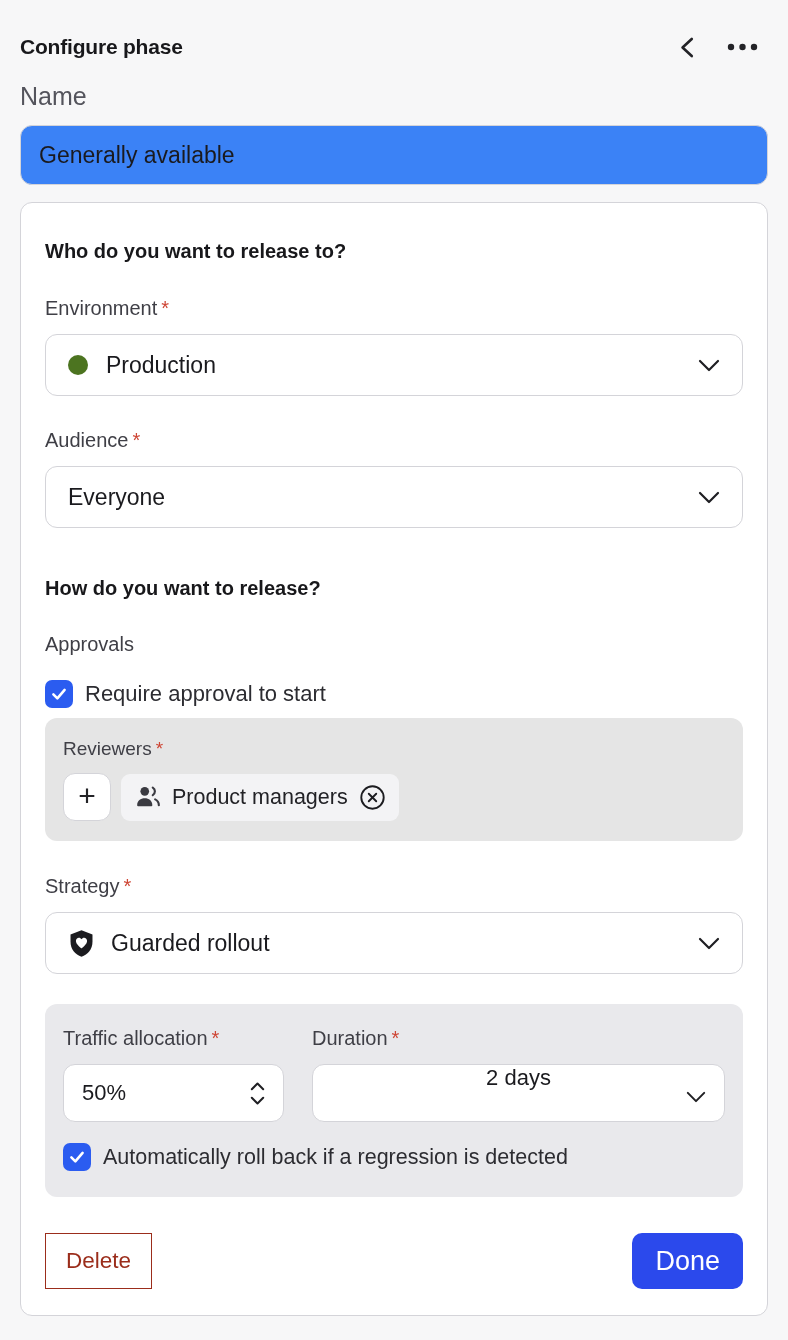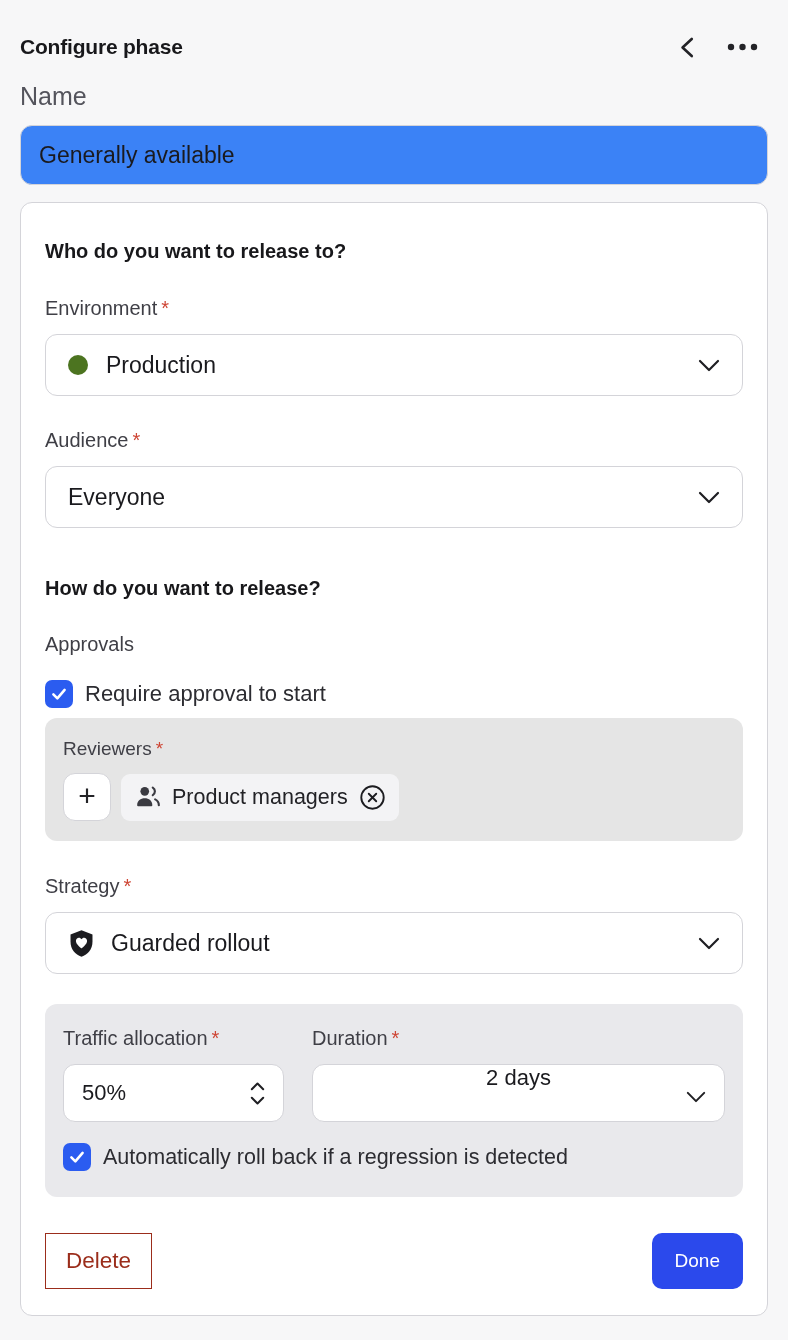--- a/index.html
+++ b/index.html
@@ -86,21 +86,21 @@
   .g-check .check-label { font-size:21.5px; }
 
   
   .footer { margin-top:36px; display:flex; align-items:center; justify-content:space-between; }
   .btn-delete {
     height:56px; padding:0 20px; background:transparent; border:1.5px solid #9b2d1b; border-radius:0;
     color:#9b2d1b; font-family:inherit; font-size:22.5px; cursor:pointer;
   }
   .btn-done {
     height:56px; padding:12px 23px; background:#2b49ec; border:none; border-radius:10px;
-    color:#fff; font-family:inherit; font-size:19px; cursor:pointer;
+    color:#fff; font-family:inherit; font-size:27px; cursor:pointer;
   }
 </style>
 </head>
 <body>
 
 <div class="app">
 
   
   <div class="hdr">
     <div class="hdr-title">Configure phase</div>

